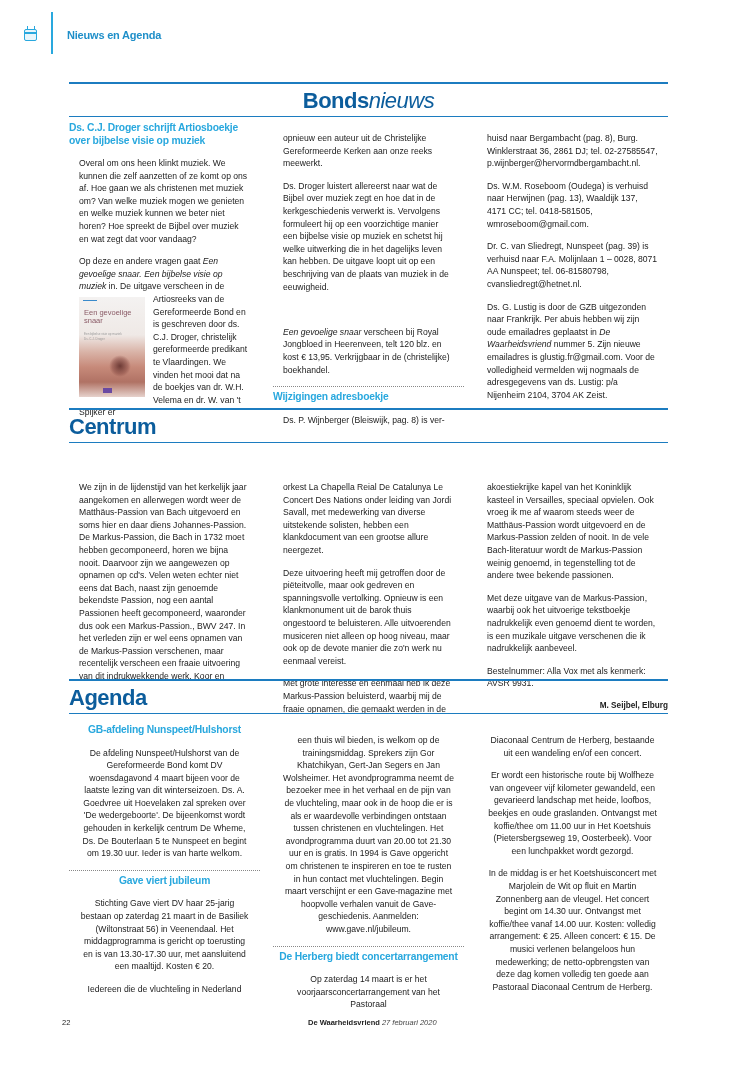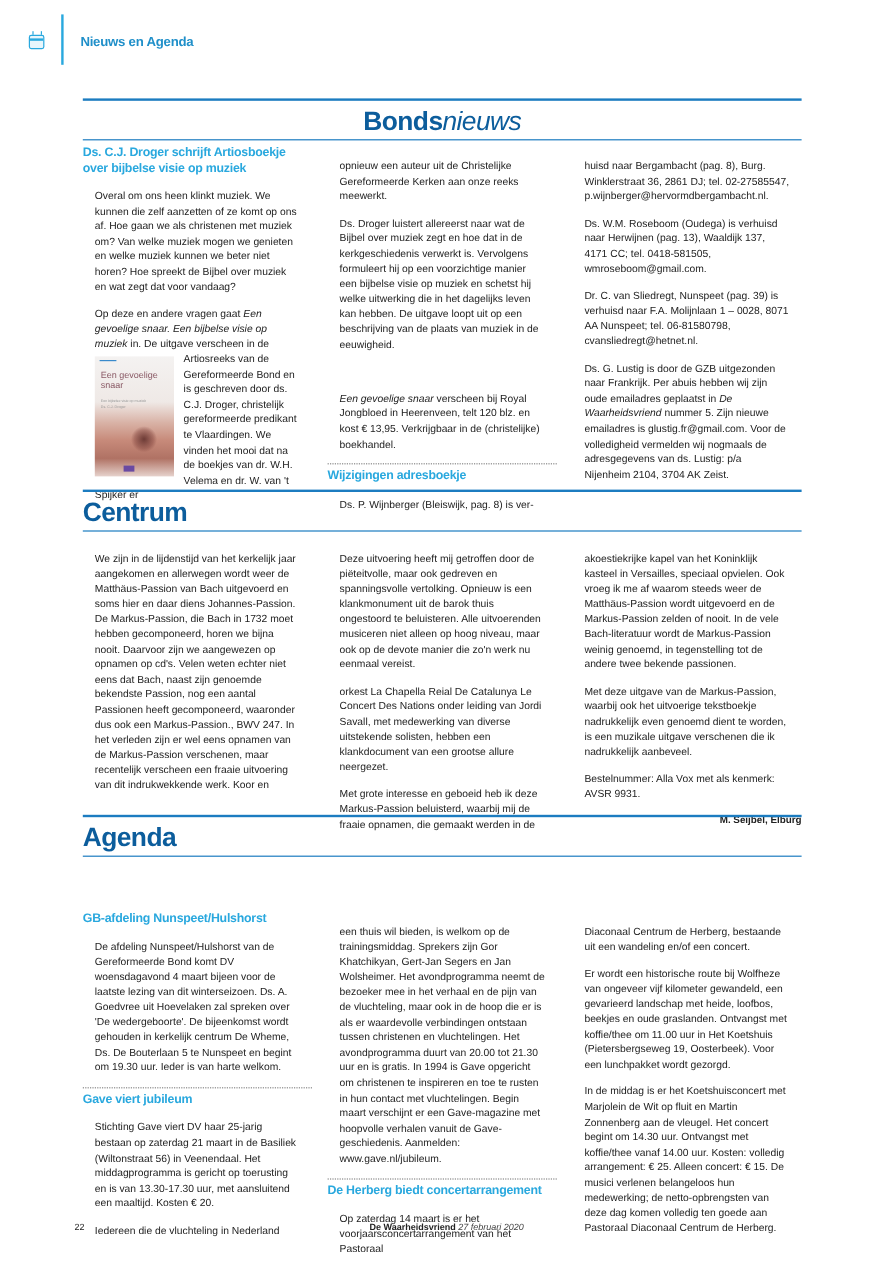--- a/index.html
+++ b/index.html
@@ -90,44 +90,44 @@
     <p><span>Ds. G. Lustig is door de GZB uitgezonden naar Frankrijk. Per abuis hebben wij zijn oude emailadres geplaatst in </span><em>De Waarheidsvriend</em><span> nummer 5. Zijn nieuwe emailadres is glustig.fr@gmail.com. Voor de volledigheid vermelden wij nogmaals de adresgegevens van ds. Lustig: p/a Nijenheim 2104, 3704 AK Zeist.</span></p>
   </div>
 </div>
 
 <div class="section" style="top:408px;">
   <div class="sec-rule"></div>
   <div class="sec-title">Centrum</div>
   <div class="sec-rule2"></div>
 </div>
 
-<div class="cols" style="top:449px;">
+<div class="cols" style="top:471px;">
   <div class="col">
     <p>We zijn in de lijdenstijd van het kerkelijk jaar aangekomen en allerwegen wordt weer de Matthäus-Passion van Bach uitgevoerd en soms hier en daar diens Johannes-Passion. De Markus-Passion, die Bach in 1732 moet hebben gecomponeerd, horen we bijna nooit. Daarvoor zijn we aangewezen op opnamen op cd's. Velen weten echter niet eens dat Bach, naast zijn genoemde bekendste Passion, nog een aantal Passionen heeft gecomponeerd, waaronder dus ook een Markus-Passion., BWV 247. In het verleden zijn er wel eens opnamen van de Markus-Passion verschenen, maar recentelijk verscheen een fraaie uitvoering van dit indrukwekkende werk. Koor en</p>
   </div>
   <div class="col">
+    <p>orkest La Chapella Reial De Catalunya Le Concert Des Nations onder leiding van Jordi Savall, met medewerking van diverse uitstekende solisten, hebben een klankdocument van een grootse allure neergezet.</p>
     <p>Deze uitvoering heeft mij getroffen door de piëteitvolle, maar ook gedreven en spanningsvolle vertolking. Opnieuw is een klankmonument uit de barok thuis ongestoord te beluisteren. Alle uitvoerenden musiceren niet alleen op hoog niveau, maar ook op de devote manier die zo'n werk nu eenmaal vereist.</p>
-    <p>orkest La Chapella Reial De Catalunya Le Concert Des Nations onder leiding van Jordi Savall, met medewerking van diverse uitstekende solisten, hebben een klankdocument van een grootse allure neergezet.</p>
-    <p>Met grote interesse en geboeid heb ik deze Markus-Passion beluisterd, waarbij mij de fraaie opnamen, die gemaakt werden in de</p>
+    <p>Met grote interesse en eenmaal heb ik deze Markus-Passion beluisterd, waarbij mij de fraaie opnamen, die gemaakt werden in de</p>
   </div>
   <div class="col">
     <p>akoestiekrijke kapel van het Koninklijk kasteel in Versailles, speciaal opvielen. Ook vroeg ik me af waarom steeds weer de Matthäus-Passion wordt uitgevoerd en de Markus-Passion zelden of nooit. In de vele Bach-literatuur wordt de Markus-Passion weinig genoemd, in tegenstelling tot de andere twee bekende passionen.</p>
     <p>Met deze uitgave van de Markus-Passion, waarbij ook het uitvoerige tekstboekje nadrukkelijk even genoemd dient te worden, is een muzikale uitgave verschenen die ik nadrukkelijk aanbeveel.</p>
     <p>Bestelnummer: Alla Vox met als kenmerk: AVSR 9931.</p>
     <div class="signature">M. Seijbel, Elburg</div>
   </div>
 </div>
 
 <div class="section" style="top:679px;">
   <div class="sec-rule"></div>
   <div class="sec-title">Agenda</div>
   <div class="sec-rule2"></div>
 </div>
 
-<div class="cols" style="top:760px;">
+<div class="cols" style="top:724px;text-align:center;">
   <div class="col">
     <div class="subhead">GB-afdeling Nunspeet/Hulshorst</div>
     <p>De afdeling Nunspeet/Hulshorst van de Gereformeerde Bond komt DV woensdagavond 4 maart bijeen voor de laatste lezing van dit winterseizoen. Ds. A. Goedvree uit Hoevelaken zal spreken over 'De wedergeboorte'. De bijeenkomst wordt gehouden in kerkelijk centrum De Wheme, Ds. De Bouterlaan 5 te Nunspeet en begint om 19.30 uur. Ieder is van harte welkom.</p>
     <div class="dotsep"></div>
     <div class="subhead">Gave viert jubileum</div>
     <p>Stichting Gave viert DV haar 25-jarig bestaan op zaterdag 21 maart in de Basiliek (Wiltonstraat 56) in Veenendaal. Het middagprogramma is gericht op toerusting en is van 13.30-17.30 uur, met aansluitend een maaltijd. Kosten € 20.</p>
     <p>Iedereen die de vluchteling in Nederland</p>
   </div>
   <div class="col">
     <p>een thuis wil bieden, is welkom op de trainingsmiddag. Sprekers zijn Gor Khatchikyan, Gert-Jan Segers en Jan Wolsheimer. Het avondprogramma neemt de bezoeker mee in het verhaal en de pijn van de vluchteling, maar ook in de hoop die er is als er waardevolle verbindingen ontstaan tussen christenen en vluchtelingen. Het avondprogramma duurt van 20.00 tot 21.30 uur en is gratis. In 1994 is Gave opgericht om christenen te inspireren en toe te rusten in hun contact met vluchtelingen. Begin maart verschijnt er een Gave-magazine met hoopvolle verhalen vanuit de Gave-geschiedenis. Aanmelden: www.gave.nl/jubileum.</p>

